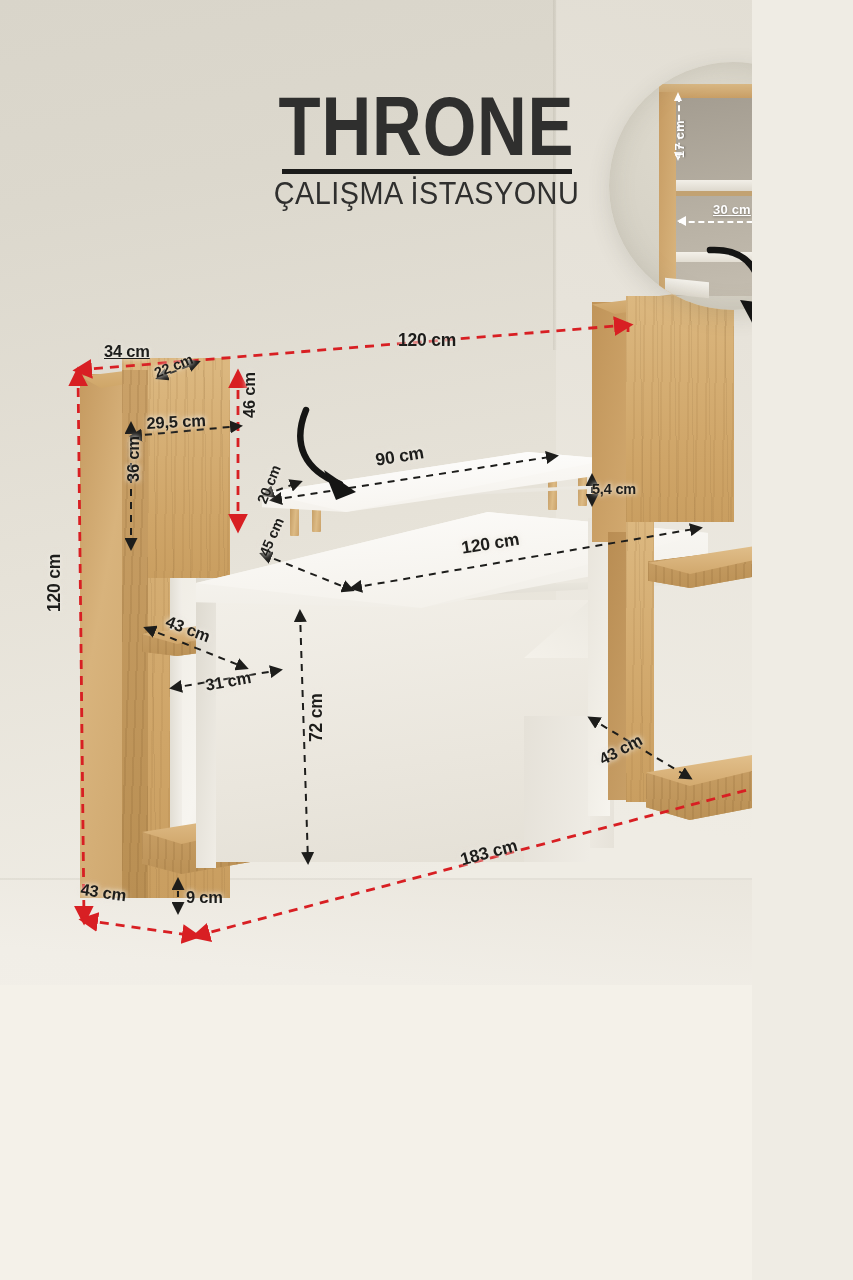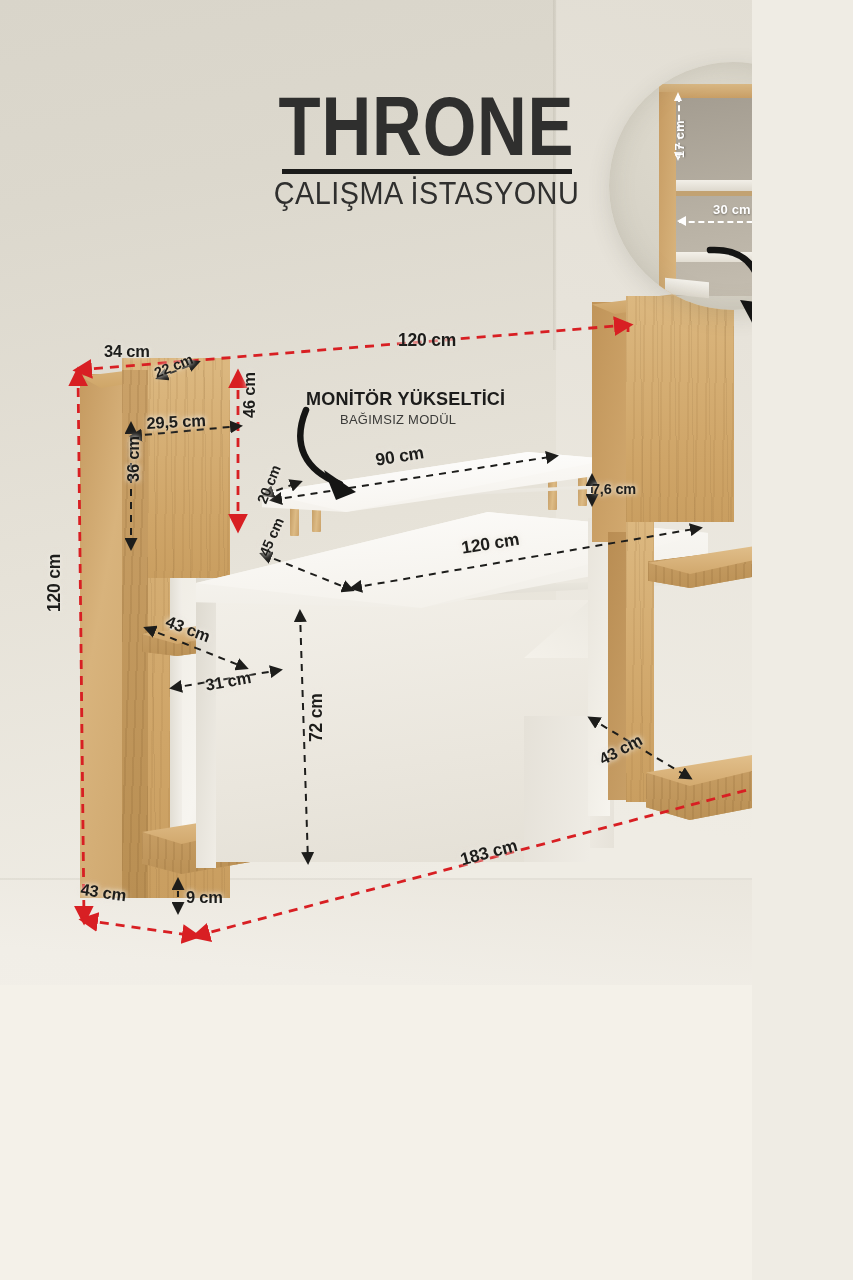--- a/index.html
+++ b/index.html
@@ -74,21 +74,21 @@
   .ins-top{position:absolute;left:0;top:0;width:146px;height:14px;background:linear-gradient(to bottom,#d9b884,#c89e65);}
   .ins-back{position:absolute;left:17px;top:14px;width:112px;height:198px;background:linear-gradient(170deg,#a49d91,#b9b2a5 60%,#c5beb1);}
   .ins-shelf1{position:absolute;left:17px;top:96px;width:112px;height:11px;background:linear-gradient(to bottom,#f2efe8,#ddd8cd);}
   .ins-shelf1-edge{position:absolute;left:17px;top:105px;width:112px;height:7px;background:#c2a272;}
   .ins-shelf2{position:absolute;left:17px;top:168px;width:112px;height:10px;background:linear-gradient(to bottom,#f4f1ea,#e2ddd2);}
   .ins-foot{position:absolute;left:6px;top:196px;width:44px;height:16px;background:linear-gradient(to bottom,#f4f2ec,#e0dbd0);transform:skewY(6deg);}
 
   .ins-lbl{position:absolute;color:#fff;font-size:13px;font-weight:600;letter-spacing:.2px;text-shadow:0 1px 2px rgba(0,0,0,.35);white-space:nowrap;}
   .ins-l17{left:63px;top:96px;transform:rotate(-90deg);transform-origin:left top;}
   .ins-l20{left:148px;top:108px;}
-  .ins-l30{left:104px;top:140px;}
+  .ins-l30{left:104px;top:140px;text-decoration:underline;}
   .insd-v17{position:absolute;left:69px;top:34px;width:0;height:62px;border-left:2px dashed #fff;}
   .insd-h30{position:absolute;left:70px;top:159px;width:122px;height:0;border-top:2px dashed #fff;}
   .insd-h20{position:absolute;left:157px;top:128px;width:26px;height:0;border-top:2px dashed #fff;}
 
   
   .inset-arrow{position:absolute;left:690px;top:238px;width:120px;height:120px;z-index:27;}
 
   
   .furn{position:absolute;left:0;top:0;width:853px;height:990px;z-index:12;}
 
@@ -361,42 +361,38 @@
     <line x1="300" y1="612" x2="308" y2="862" stroke="#1d1d1b" stroke-width="2" stroke-dasharray="7,6" marker-start="url(#mb-l)" marker-end="url(#mb-r)"></line>
 
     <line x1="590" y1="718" x2="690" y2="778" stroke="#1d1d1b" stroke-width="2" stroke-dasharray="7,6" marker-start="url(#mb-l)" marker-end="url(#mb-r)"></line>
   </svg>
 
   <span class="lbl lbl-lg" style="left:398px;top:330px;">120 cm</span>
   <span class="lbl lbl-lg" style="left:44px;top:612px;transform:rotate(-90deg);transform-origin:left top;">120 cm</span>
   <span class="lbl" style="left:82px;top:880px;transform:rotate(8deg);transform-origin:left top;">43 cm</span>
   <span class="lbl lbl-lg" style="left:458px;top:850px;transform:rotate(-15deg);transform-origin:left top;">183 cm</span>
 
-  <span class="lbl" style="left:104px;top:342px;">34 cm</span>
+  <span class="lbl" style="left:104px;top:342px;text-decoration:underline;">34 cm</span>
   <span class="lbl lbl-sm" style="left:152px;top:366px;transform:rotate(-22deg);transform-origin:left top;">22 cm</span>
   <span class="lbl" style="left:146px;top:414px;transform:rotate(-3deg);transform-origin:left top;">29,5 cm</span>
   <span class="lbl" style="left:124px;top:482px;transform:rotate(-90deg);transform-origin:left top;">36 cm</span>
   <span class="lbl" style="left:240px;top:418px;transform:rotate(-90deg);transform-origin:left top;">46 cm</span>
 
   <span class="lbl" style="left:170px;top:612px;transform:rotate(21deg);transform-origin:left top;">43 cm</span>
   <span class="lbl" style="left:204px;top:676px;transform:rotate(-10deg);transform-origin:left top;">31 cm</span>
   <span class="lbl" style="left:186px;top:888px;">9 cm</span>
 
   <span class="lbl lbl-lg" style="left:374px;top:450px;transform:rotate(-9deg);transform-origin:left top;">90 cm</span>
   <span class="lbl lbl-sm" style="left:254px;top:500px;transform:rotate(-68deg);transform-origin:left top;">20 cm</span>
-  <span class="lbl lbl-sm" style="left:592px;top:481px;">7,6 cm</span>
+  <span class="lbl lbl-sm" style="left:592px;top:481px;">5,4 cm</span>
 
   <span class="lbl lbl-lg" style="left:460px;top:538px;transform:rotate(-9deg);transform-origin:left top;">120 cm</span>
   <span class="lbl lbl-sm" style="left:256px;top:552px;transform:rotate(-66deg);transform-origin:left top;">45 cm</span>
   <span class="lbl lbl-lg" style="left:306px;top:742px;transform:rotate(-90deg);transform-origin:left top;">72 cm</span>
   <span class="lbl" style="left:596px;top:752px;transform:rotate(-28deg);transform-origin:left top;">43 cm</span>
 
-  <div class="callout">
-    <div class="callout-t1">MONİTÖR YÜKSELTİCİ</div>
-    <div class="callout-t2">BAĞIMSIZ MODÜL</div>
-  </div>
   <svg class="callout-arrow" viewBox="0 0 90 110">
     <path d="M10,6 C-4,40 8,66 44,80" stroke="#151514" stroke-width="6.5" fill="none" stroke-linecap="round"></path>
     <polygon points="60,88 28,66 40,96" fill="#151514"></polygon>
   </svg>
 
 
 </div>
 
 </body></html>

